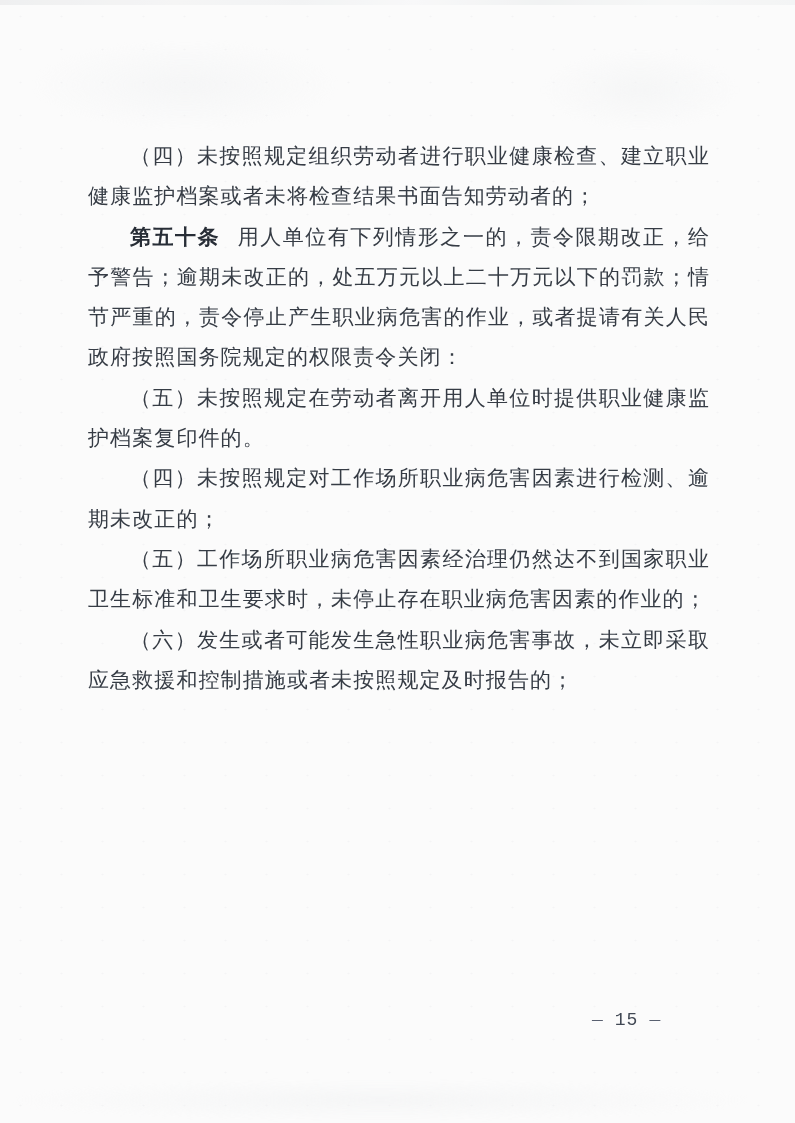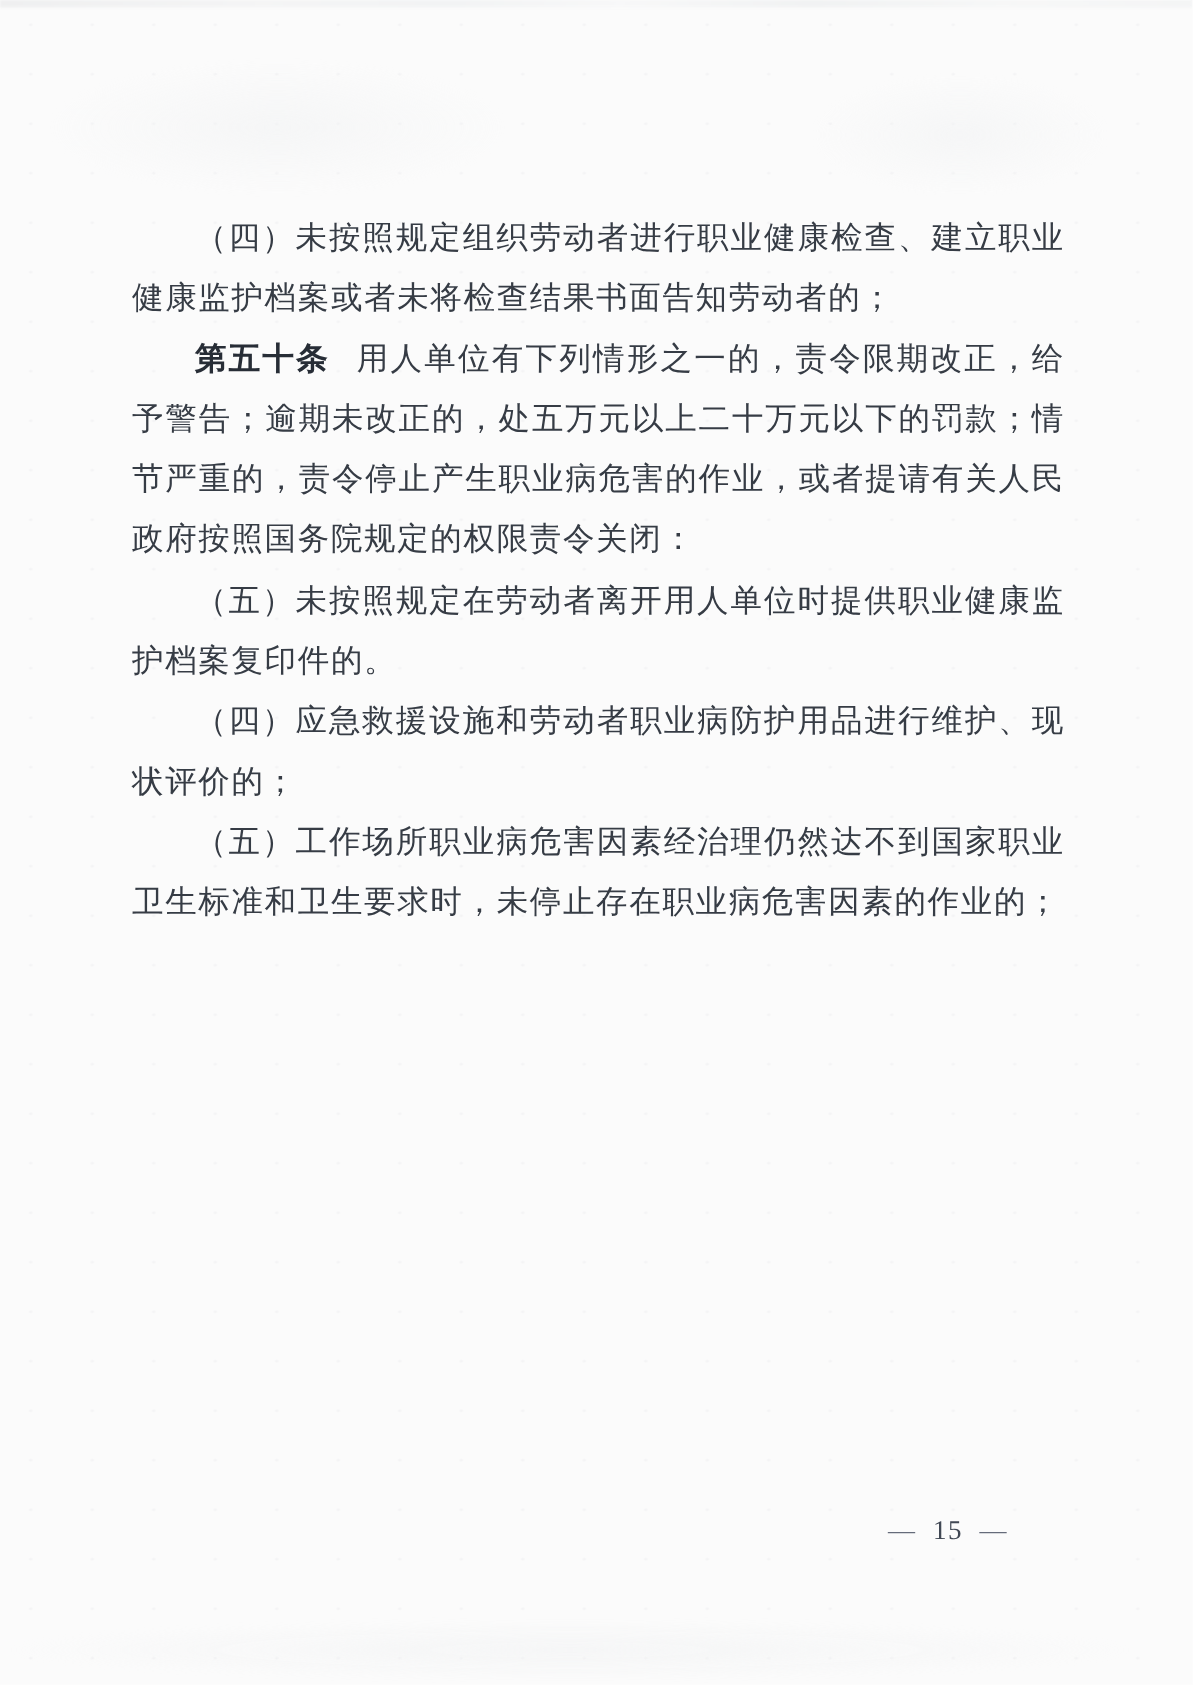--- a/index.html
+++ b/index.html
@@ -7,21 +7,21 @@
     padding: 0;
   }
   .page {
     position: relative;
     width: 795px;
     height: 1123px;
     background-color: #fbfbfb;
     background-image: radial-gradient(#f4f4f5 0.8px, rgba(255,255,255,0) 1.4px);
     background-size: 41px 33px;
     overflow: hidden;
-    font-family: Liberation Serif, serif;
+    font-family: Liberation Mono, monospace;
   }
   .scan-edge-top {
     position: absolute;
     top: 0; left: 0; right: 0;
     height: 5px;
     background: linear-gradient(to right,
       #e9eaeb 0%, #f2f2f3 22%, #eef0f1 38%, #f7f7f8 52%,
       #eceeef 68%, #f5f6f6 84%, #f0f1f2 100%);
     opacity: 0.65;
     filter: blur(0.6px);
@@ -87,24 +87,25 @@
 
     <p class="para">（四）未按照规定组织劳动者进行职业健康检查、建立职业健康监护档案或者未将检查结果书面告知劳动者的；</p>
 
     <p class="para"><span class="article-label">第五十条</span><span>用人单位有下列情形之一的，责令限期改正，给予警告；逾期未改正的，处五万元以上二十万元以下的罚款；情节严重的，责令停止产生职业病危害的作业，或者提请有关人民政府按照国务院规定的权限责令关闭：</span></p>
 
     <p class="para">（五）未按照规定在劳动者离开用人单位时提供职业健康监护档案复印件的。</p>
 
 
 
 
-    <p class="para">（四）应急救援设施和劳动者职业病防护用品进行维护、现状评价的；</p>
+    <p class="para">（四）未按照规定对工作场所职业病危害因素进行检测、逾期未改正的；</p>
 
     <p class="para">（五）工作场所职业病危害因素经治理仍然达不到国家职业卫生标准和卫生要求时，未停止存在职业病危害因素的作业的；</p>
 
+    <p class="para">（六）发生或者可能发生急性职业病危害事故，未立即采取应急救援和控制措施或者未按照规定及时报告的；</p>
 
   </div>
 
   <div class="page-number">
     <span class="dash">—</span>
     <span>15</span>
     <span class="dash">—</span>
   </div>
 
 </div>

